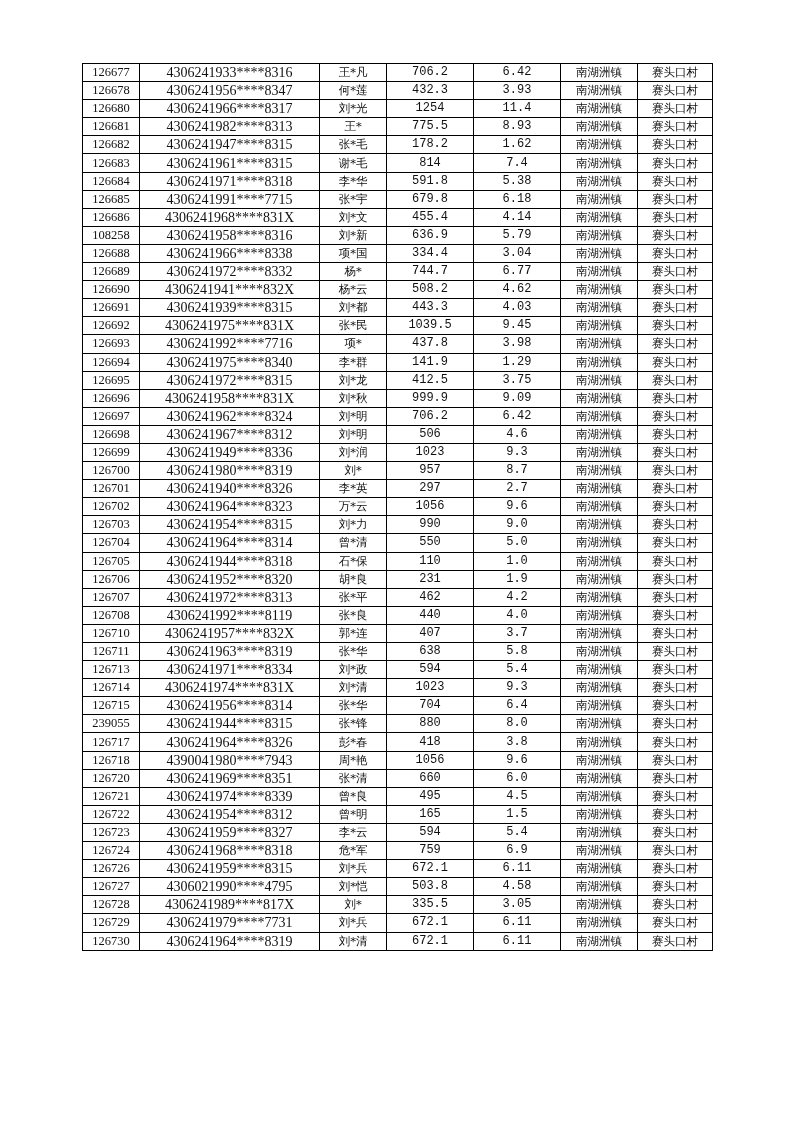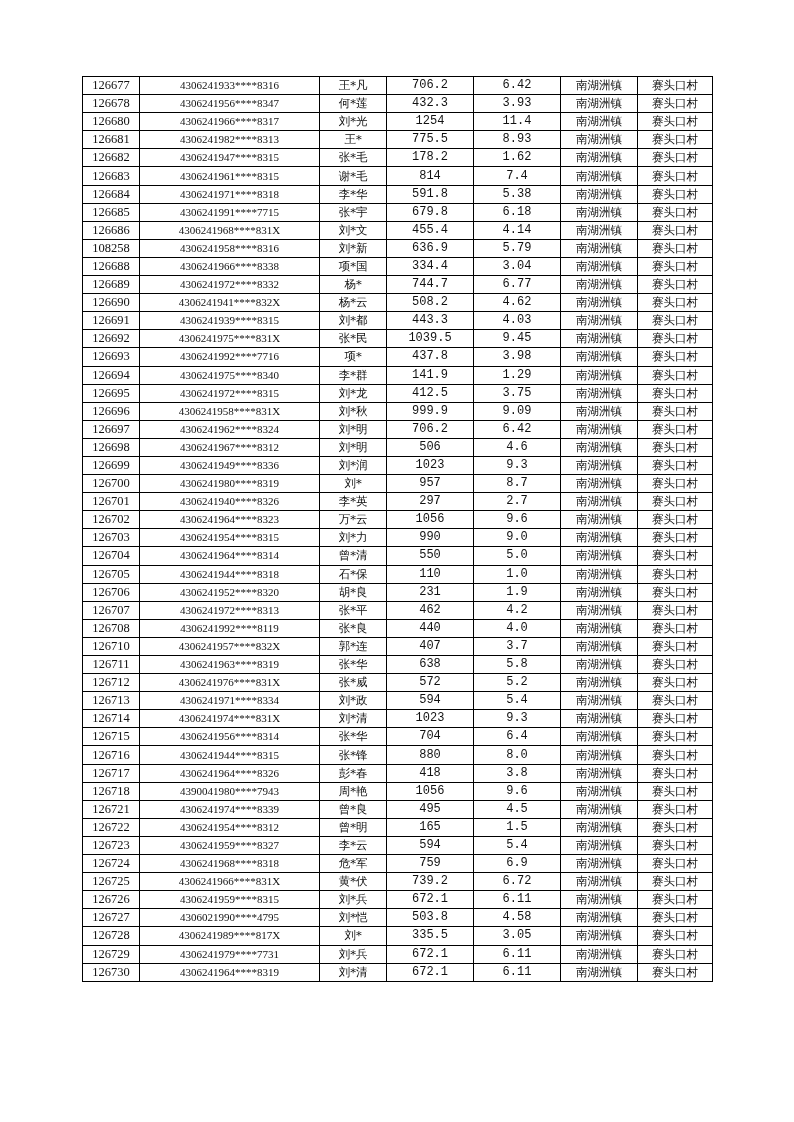--- a/index.html
+++ b/index.html
@@ -1,37 +1,37 @@
 <!DOCTYPE html>
 <html><head>
 <meta charset="utf-8">
 <style>
   html, body { margin: 0; padding: 0; background: #ffffff; }
   body { width: 794px; height: 1122px; position: relative; overflow: hidden; }
-  .page { position: absolute; left: 82px; top: 76px; width: 630px; }
+  .page { position: absolute; left: 82px; top: 63px; width: 630px; }
   table {
     border-collapse: collapse;
     width: 630px;
     table-layout: fixed;
     font-family: "DejaVu Serif", "Liberation Serif", serif;
     font-size: 11.5px;
     color: #111;
   }
   td {
     border: 1px solid #000;
     height: 17.1px;
     padding: 0;
     text-align: center;
     vertical-align: middle;
     line-height: 17px;
     white-space: nowrap;
     overflow: hidden;
   }
   td.c-id { font-family: "Liberation Serif", "DejaVu Serif", serif; font-size: 12.5px; }
-  td.c-idc { font-family: "Liberation Serif", "DejaVu Serif", serif; font-size: 11px; letter-spacing: 0px; }
+  td.c-idc { font-family: "Liberation Serif", "DejaVu Serif", serif; font-size: 14px; letter-spacing: 0px; }
   td.c-area, td.c-amt { font-family: "Liberation Mono", "DejaVu Sans Mono", monospace; font-size: 12px; }
   table { border: 1.5px solid #000; }
 </style>
 </head>
 <body>
 
 <div class="page">
   <table>
     <colgroup>
       <col style="width:57px">
@@ -334,29 +334,20 @@
         <tr>
     <td class="c-id">126711</td>
     <td class="c-idc">4306241963****8319</td>
     <td class="c-name">张*华</td>
     <td class="c-area">638</td>
     <td class="c-amt">5.8</td>
     <td class="c-town">南湖洲镇</td>
     <td class="c-village">赛头口村</td>
   </tr>
         <tr>
-    <td class="c-id">126712</td>
-    <td class="c-idc">4306241976****831X</td>
-    <td class="c-name">张*威</td>
-    <td class="c-area">572</td>
-    <td class="c-amt">5.2</td>
-    <td class="c-town">南湖洲镇</td>
-    <td class="c-village">赛头口村</td>
-  </tr>
-        <tr>
     <td class="c-id">126713</td>
     <td class="c-idc">4306241971****8334</td>
     <td class="c-name">刘*政</td>
     <td class="c-area">594</td>
     <td class="c-amt">5.4</td>
     <td class="c-town">南湖洲镇</td>
     <td class="c-village">赛头口村</td>
   </tr>
         <tr>
     <td class="c-id">126714</td>
@@ -370,21 +361,21 @@
         <tr>
     <td class="c-id">126715</td>
     <td class="c-idc">4306241956****8314</td>
     <td class="c-name">张*华</td>
     <td class="c-area">704</td>
     <td class="c-amt">6.4</td>
     <td class="c-town">南湖洲镇</td>
     <td class="c-village">赛头口村</td>
   </tr>
         <tr>
-    <td class="c-id">126716</td>
+    <td class="c-id">239055</td>
     <td class="c-idc">4306241944****8315</td>
     <td class="c-name">张*锋</td>
     <td class="c-area">880</td>
     <td class="c-amt">8.0</td>
     <td class="c-town">南湖洲镇</td>
     <td class="c-village">赛头口村</td>
   </tr>
         <tr>
     <td class="c-id">126717</td>
     <td class="c-idc">4306241964****8326</td>
@@ -397,20 +388,29 @@
         <tr>
     <td class="c-id">126718</td>
     <td class="c-idc">4390041980****7943</td>
     <td class="c-name">周*艳</td>
     <td class="c-area">1056</td>
     <td class="c-amt">9.6</td>
     <td class="c-town">南湖洲镇</td>
     <td class="c-village">赛头口村</td>
   </tr>
         <tr>
+    <td class="c-id">126720</td>
+    <td class="c-idc">4306241969****8351</td>
+    <td class="c-name">张*清</td>
+    <td class="c-area">660</td>
+    <td class="c-amt">6.0</td>
+    <td class="c-town">南湖洲镇</td>
+    <td class="c-village">赛头口村</td>
+  </tr>
+        <tr>
     <td class="c-id">126721</td>
     <td class="c-idc">4306241974****8339</td>
     <td class="c-name">曾*良</td>
     <td class="c-area">495</td>
     <td class="c-amt">4.5</td>
     <td class="c-town">南湖洲镇</td>
     <td class="c-village">赛头口村</td>
   </tr>
         <tr>
     <td class="c-id">126722</td>
@@ -433,29 +433,20 @@
         <tr>
     <td class="c-id">126724</td>
     <td class="c-idc">4306241968****8318</td>
     <td class="c-name">危*军</td>
     <td class="c-area">759</td>
     <td class="c-amt">6.9</td>
     <td class="c-town">南湖洲镇</td>
     <td class="c-village">赛头口村</td>
   </tr>
         <tr>
-    <td class="c-id">126725</td>
-    <td class="c-idc">4306241966****831X</td>
-    <td class="c-name">黄*伏</td>
-    <td class="c-area">739.2</td>
-    <td class="c-amt">6.72</td>
-    <td class="c-town">南湖洲镇</td>
-    <td class="c-village">赛头口村</td>
-  </tr>
-        <tr>
     <td class="c-id">126726</td>
     <td class="c-idc">4306241959****8315</td>
     <td class="c-name">刘*兵</td>
     <td class="c-area">672.1</td>
     <td class="c-amt">6.11</td>
     <td class="c-town">南湖洲镇</td>
     <td class="c-village">赛头口村</td>
   </tr>
         <tr>
     <td class="c-id">126727</td>

